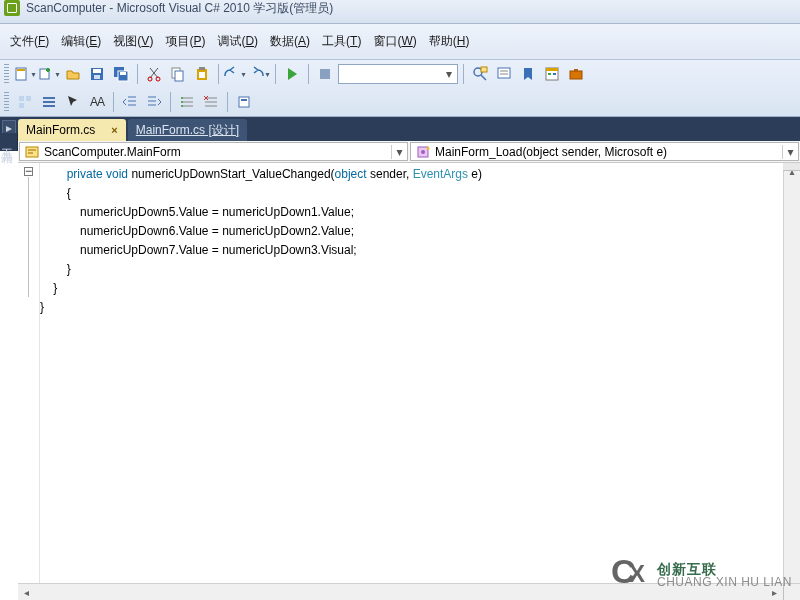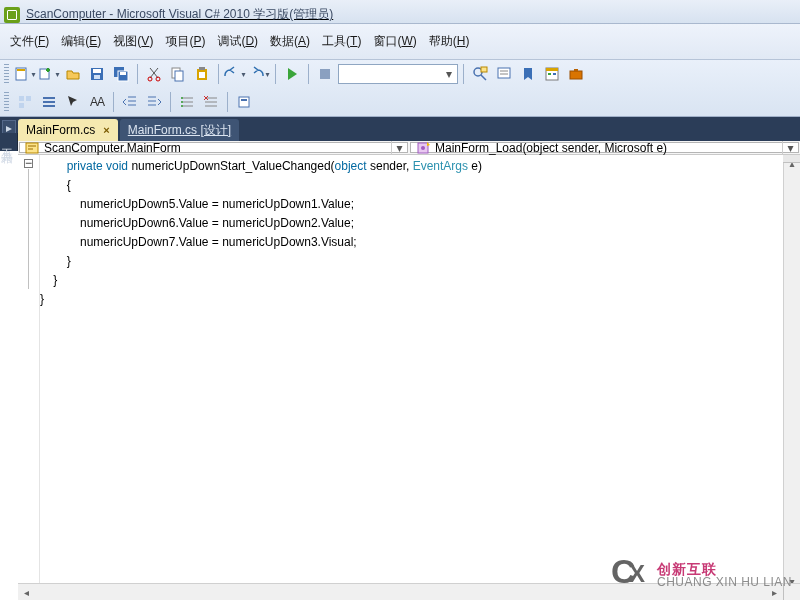--- a/index.html
+++ b/index.html
@@ -1,19 +1,19 @@
 <!DOCTYPE html>
 <html><head>
 <meta charset="utf-8">
 <style>
 * { margin: 0; padding: 0; box-sizing: border-box; font-family: "Microsoft YaHei", "SimSun", Tahoma, sans-serif; font-size: 12px; }
 html, body { width: 800px; height: 600px; overflow: hidden; background: #fff; }
 
 
-.titlebar { height: 24px; background: linear-gradient(to bottom, #e9eff8, #d7e2f0); display: flex; align-items: flex-end; padding: 0 4px; border-bottom: 1px solid #a9b8ce; text-decoration: underline; }
+.titlebar { height: 24px; background: linear-gradient(to bottom, #e9eff8, #d7e2f0); display: flex; align-items: flex-start; padding: 0 4px; border-bottom: 1px solid #a9b8ce; }
 .titlebar .app-icon { width: 16px; height: 16px; background: #6aa01a; border-radius: 2px; margin-right: 6px; position: relative; }
 .titlebar .app-icon::after { content: ""; position: absolute; inset: 3px; border: 1px solid #fff; border-radius: 1px; }
 .titlebar .title-text { color: #3b4a63; }
 
 
 .menubar { height: 36px; background: linear-gradient(to bottom, #eef3fb, #e1e9f5); border-bottom: 1px solid #b6c4d8; display: flex; align-items: center; padding: 0 4px; }
 .menubar .menu-item { padding: 2px 6px; color: #1a1a1a; cursor: default; }
 .menubar .mnemonic { text-decoration: underline; }
 
 
@@ -26,30 +26,30 @@
 .combo { height: 20px; background: #fff; border: 1px solid #8fa6c2; min-width: 120px; display: flex; align-items: center; padding: 0 4px; }
 .grip { width: 5px; height: 20px; background: repeating-linear-gradient(to bottom, #8fa6c2 0 1px, transparent 1px 3px); margin-right: 3px; }
 
 
 .ico svg { width: 16px; height: 16px; display: block; }
 
 
 .tabstrip { height: 24px; background: #2b3d58; display: flex; align-items: flex-end; padding-left: 18px; position: relative; }
 .side-toggle { position: absolute; left: 2px; top: 3px; width: 14px; height: 18px; background: #3a4e6c; border: 1px solid #55698a; display:flex; align-items:center; justify-content:center; }
 .side-toggle svg { width:10px; height:10px; }
-.tab { height: 22px; display: flex; align-items: center; padding: 0 8px; color: #dbe4f0; border-top-left-radius: 3px; border-top-right-radius: 3px; margin-right: 2px; cursor: default; gap: 8px; }
+.tab { height: 22px; display: flex; align-items: center; padding: 0 8px; color: #dbe4f0; border-top-left-radius: 3px; border-top-right-radius: 3px; margin-right: 2px; cursor: default; gap: 16px; }
 .tab.active { background: #f5e9b0; color: #000; }
 .tab .close-x { font-size: 11px; font-weight: bold; color: #7a5a00; cursor: pointer; }
 .tab.inactive { background: #3e5474; text-decoration: underline; }
 
 
 .vsidetab { position: absolute; left: 0; top: 133px; width: 18px; background: #2b3d58; color: #d2dae6; writing-mode: vertical-rl; text-orientation: upright; padding: 6px 2px; font-size: 11px; letter-spacing: 2px; border-right: 1px solid #1d2a3c; }
 
 
-.navbars { height: 14px; display: flex; border-bottom: 1px solid #c9c9c9; background: #f5f5f5; margin-left: 18px; }
+.navbars { height: 22px; display: flex; border-bottom: 1px solid #c9c9c9; background: #f5f5f5; margin-left: 18px; }
 .navbar-combo { flex: 1; display: flex; align-items: center; border: 1px solid #b5b5b5; background: #fff; margin: 1px; position: relative; }
 .navbar-combo .nc-icon { width: 16px; height: 16px; margin: 0 4px; display:flex; align-items:center; justify-content:center; }
 .navbar-combo .nc-text { flex: 1; white-space: nowrap; overflow: hidden; }
 .navbar-combo .nc-caret { width: 16px; text-align: center; color: #555; border-left: 1px solid #ccc; }
 
 
 .editor-wrap { display: flex; height: calc(600px - 24px - 22px - 56px - 24px - 22px); margin-left: 18px; background: #fff; position: relative; }
 .fold-gutter { width: 22px; background: #fff; border-right: 1px solid #e4e4e4; position: relative; }
 .fold-box { position: absolute; left: 6px; top: 4px; width: 9px; height: 9px; border: 1px solid #7a7a7a; background: #fff; font-size: 9px; line-height: 7px; text-align: center; color: #333; }
 .fold-line { position: absolute; left: 10px; top: 14px; width: 1px; height: 120px; background: #c0c0c0; }
@@ -60,21 +60,21 @@
 .scroll-up, .scroll-down { height: 17px; display:flex; align-items:center; justify-content:center; color:#666; font-size:10px; }
 .scroll-down { position:absolute; bottom:17px; left:0; right:0; }
 .scroll-split { position:absolute; top:0; right:0; height:8px; width:17px; background:#e8e8e8; border-bottom:1px solid #c0c0c0; }
 
 
 .watermark { position: absolute; right: 8px; bottom: 8px; display: flex; align-items: center; opacity: 0.85; gap: 6px; }
 .watermark .wm-logo { width: 40px; height: 34px; position: relative; }
 .watermark .wm-logo::before { content:"C"; position:absolute; font-size:34px; font-weight:bold; color:#4a4a4a; left:0; top:-6px; }
 .watermark .wm-logo::after { content:"X"; position:absolute; font-size:24px; font-weight:bold; color:#4a4a4a; left:18px; top:2px; }
 .watermark .wm-text { display:flex; flex-direction:column; line-height:1; }
-.watermark .wm-cn { font-size: 14px; font-weight: bold; color: #be185d; letter-spacing: 1px; }
+.watermark .wm-cn { font-size: 14px; font-weight: bold; color: #14532d; letter-spacing: 1px; }
 .watermark .wm-en { font-size: 12px; color: #7a7a7a; letter-spacing: 0.5px; }
 
 
 .hscroll { position:absolute; left:18px; right:0; bottom:0; height:17px; background:#f0f0f0; border-top:1px solid #d0d0d0; display:flex; }
 .hscroll .hs-btn { width:17px; display:flex; align-items:center; justify-content:center; color:#666; font-size:10px; }
 .hscroll .hs-track { flex:1; }
 </style>
 </head>
 <body>
 

